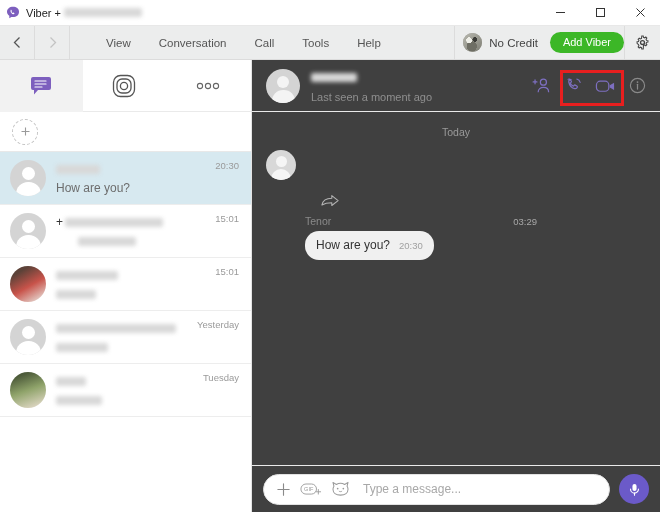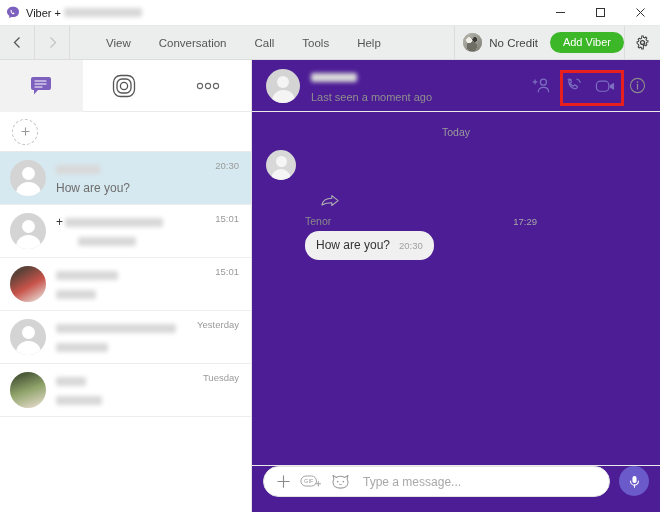--- a/index.html
+++ b/index.html
@@ -90,21 +90,21 @@
   .avatar.photo2 { background: linear-gradient(160deg,#4d5b3a 15%,#8fa36a 50%,#dfd7c4 92%); }
   .chat-main { flex: 1; min-width: 0; display: flex; flex-direction: column; gap: 5px; padding-right: 6px; }
   .chat-name { font-size: 12px; color: #333; }
   .chat-prev { font-size: 12px; color: #6d6d6d; }
   .chat-time { font-size: 9.5px; color: #9a9a9a; position: absolute; right: 12px; top: 8px; }
   .chat-plus { font-size: 12px; color: #333; margin-right: 2px; }
   .list-scroll { position: absolute; right: 2px; top: 2px; width: 4px; height: 46px;
                  background: #b9ccd3; border-radius: 2px; }
 
   
-  .conv { flex: 1; display: flex; flex-direction: column; min-width: 0; background: #4c1d95; }
+  .conv { flex: 1; display: flex; flex-direction: column; min-width: 0; background: #404040; }
   .conv-head { height: 52px; display: flex; align-items: center; padding: 0 12px 0 14px;
                gap: 11px; border-bottom: 1px solid #eaeaea; position: relative; }
   .conv-ava { width: 34px; height: 34px; border-radius: 50%; background: #d4d4d4;
               position: relative; overflow: hidden; flex: 0 0 34px; }
   .conv-ava .head { position: absolute; width: 12px; height: 12px; border-radius: 50%;
                     background: #f4f4f4; left: 11px; top: 7px; }
   .conv-ava .shoulders { position: absolute; width: 23px; height: 13px; border-radius: 11px 11px 0 0;
                          background: #f4f4f4; left: 5.5px; bottom: 0; }
   .conv-id { flex: 1; display: flex; flex-direction: column; gap: 5px; }
   .conv-sub { font-size: 11px; color: #8f8f8f; }
@@ -157,21 +157,21 @@
   .fwd { margin-left: 16px; margin-top: 46px; }
   .src-row { display: flex; align-items: flex-end; margin: 3px 0 0 39px; width: 232px; }
   .src-link { font-size: 10.5px; color: #8a8a8a; }
   .src-time { margin-left: auto; font-size: 9.5px; color: #a8a8a8; }
   .bubble-row { display: flex; margin: 4px 0 0 39px; }
   .bubble { background: #f0f0f0; border-radius: 14px; padding: 7px 11px 8px;
             display: flex; align-items: baseline; gap: 9px; }
   .bubble-txt { font-size: 12px; color: #333; }
   .bubble-time { font-size: 9.5px; color: #a0a0a0; }
 
-  .composer { height: 47px; display: flex; align-items: flex-start; gap: 9px;
+  .composer { height: 47px; display: flex; align-items: center; gap: 9px;
               padding: 0 11px; border-top: 1px solid #eaeaea; }
   .comp-input { flex: 1; height: 31px; background: #fff; border: 1px solid #e2e2e2;
                 border-radius: 16px; display: flex; align-items: center; gap: 9px; padding: 0 12px; }
   .comp-ph { font-size: 12px; color: #a8a8a8; margin-left: 4px; }
   .mic { width: 30px; height: 30px; border-radius: 50%; background: #6b5ac9;
          display: flex; align-items: center; justify-content: center; flex: 0 0 30px; }
 </style>
 </head>
 <body>
 
@@ -405,21 +405,21 @@
             </div>
           <div class="fwd">
             <svg width="18" height="14" viewBox="0 0 20 15">
               <path d="M1 12c1-5 5-7.5 11-7.5V1.5L19 7l-7 5.5V9.5C7 9.5 3.5 10.5 1 12z" fill="none" stroke="#b3b3b3" stroke-width="1.2" stroke-linejoin="round"></path>
             </svg>
           </div>
         </div>
 
         <div class="src-row">
           <span class="src-link">Tenor</span>
-          <span class="src-time">17:29</span>
+          <span class="src-time">03:29</span>
         </div>
 
         <div class="bubble-row">
           <div class="bubble">
             <span class="bubble-txt">How are you?</span>
             <span class="bubble-time">20:30</span>
           </div>
         </div>
       </div>
 

